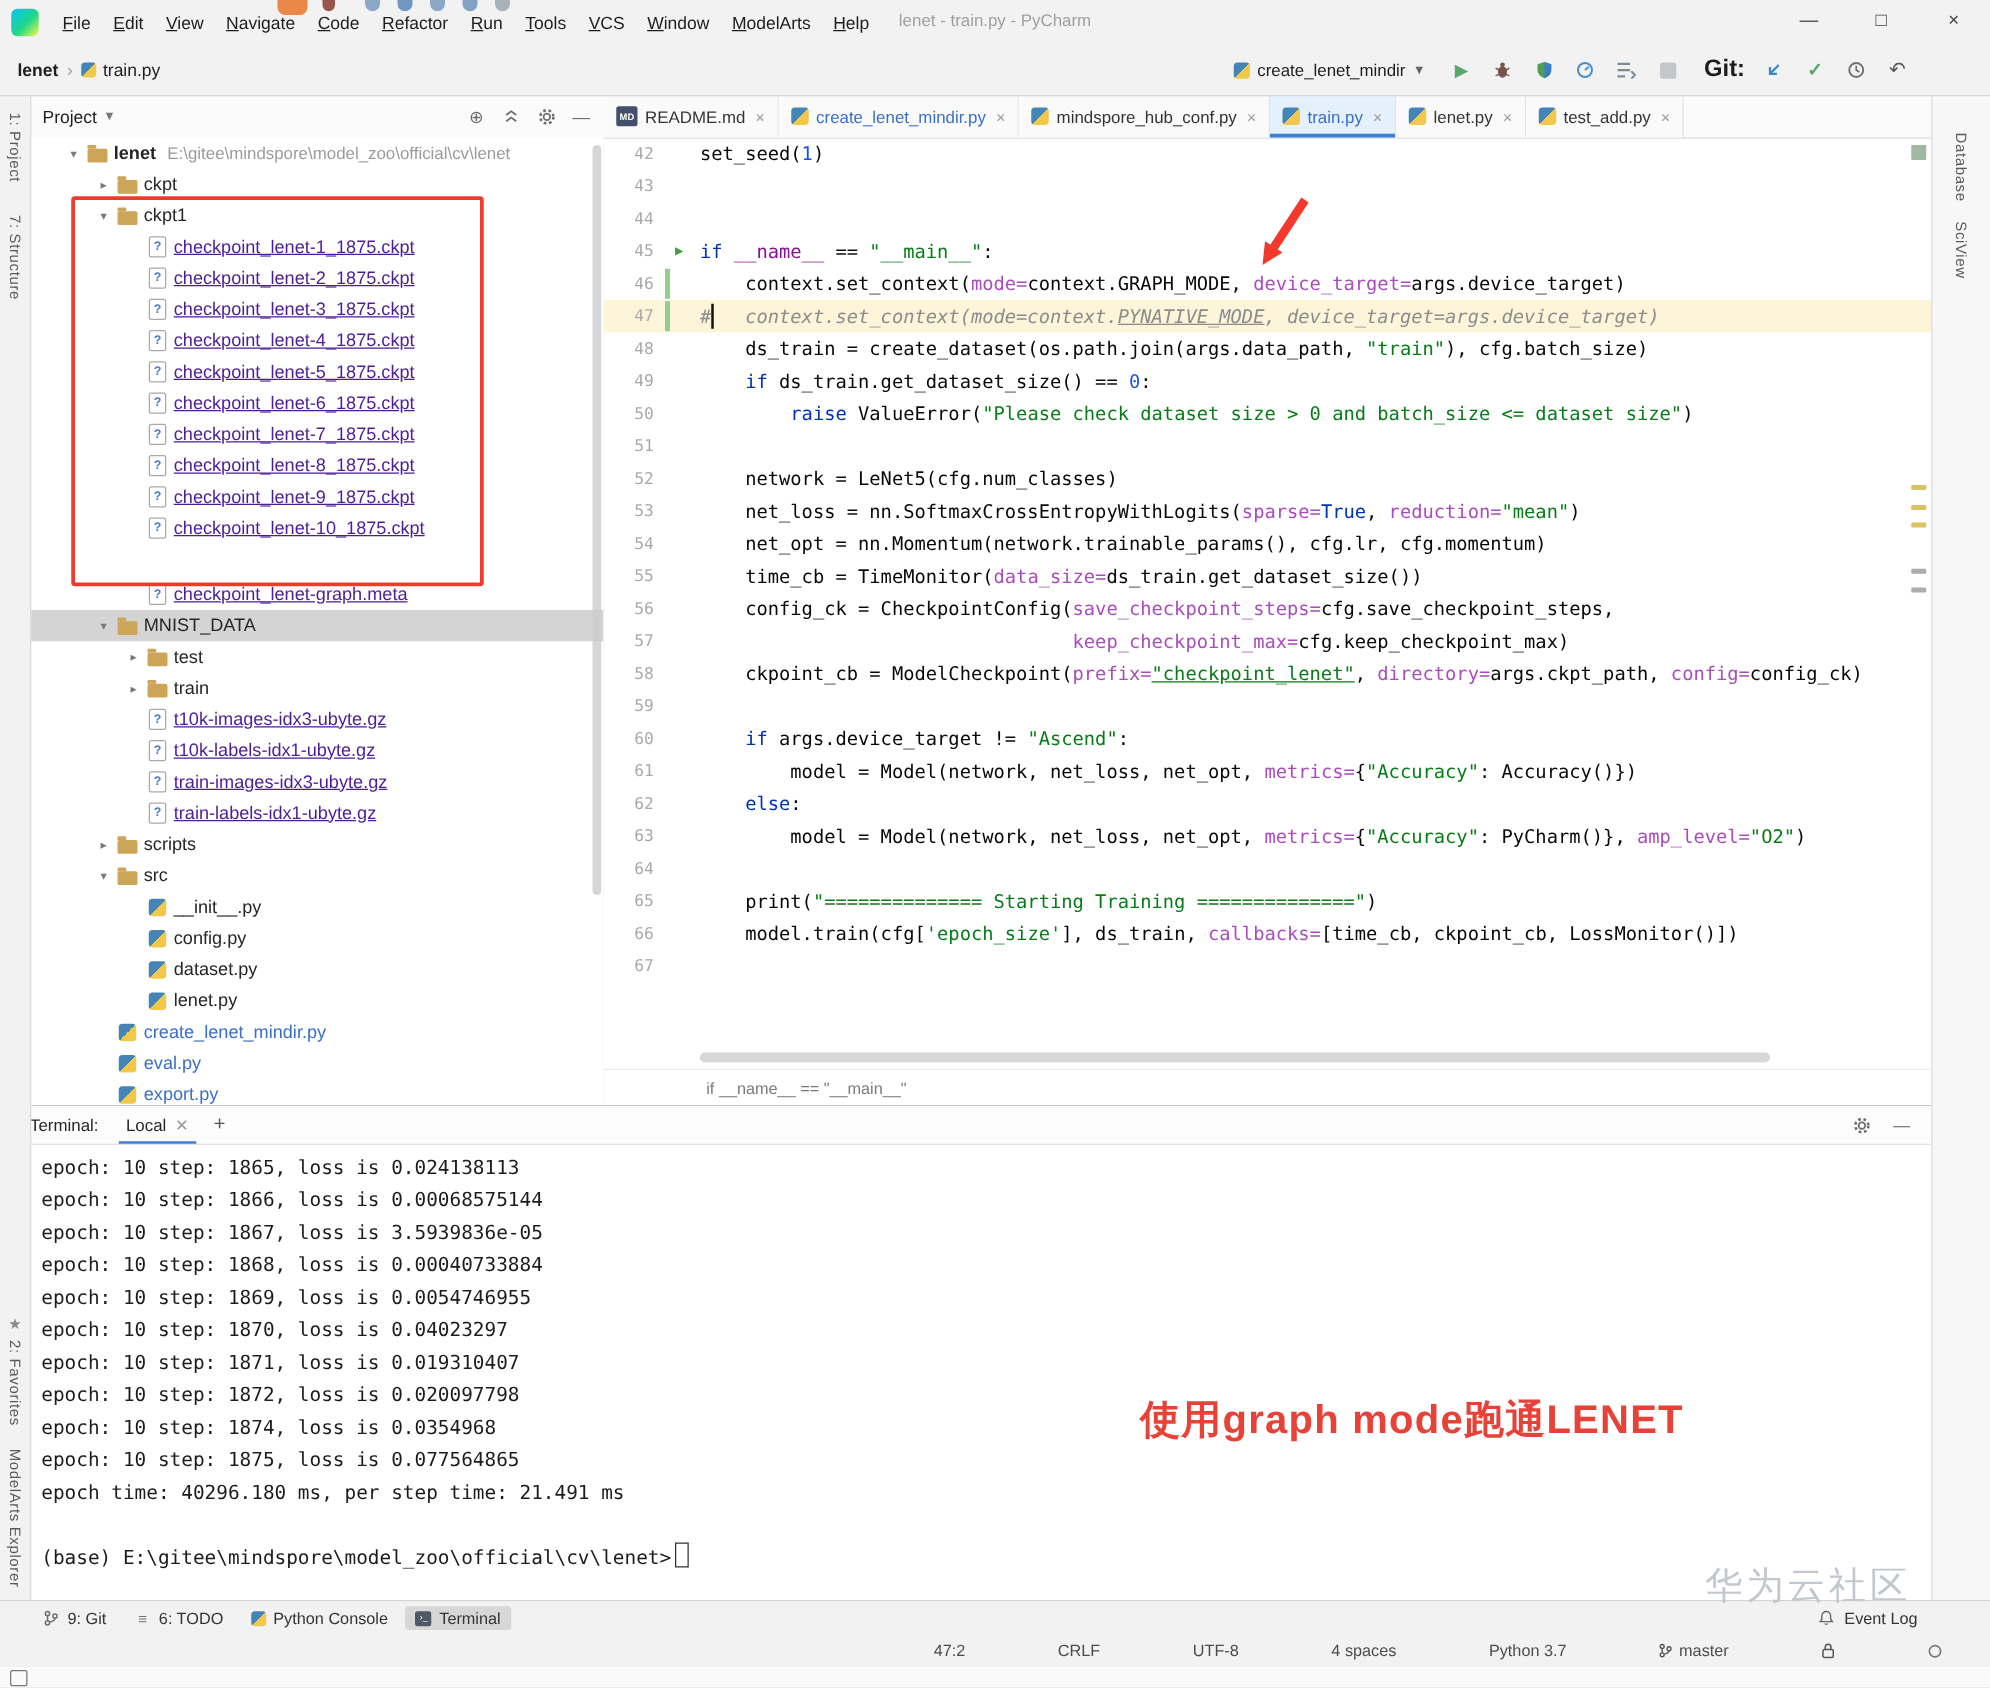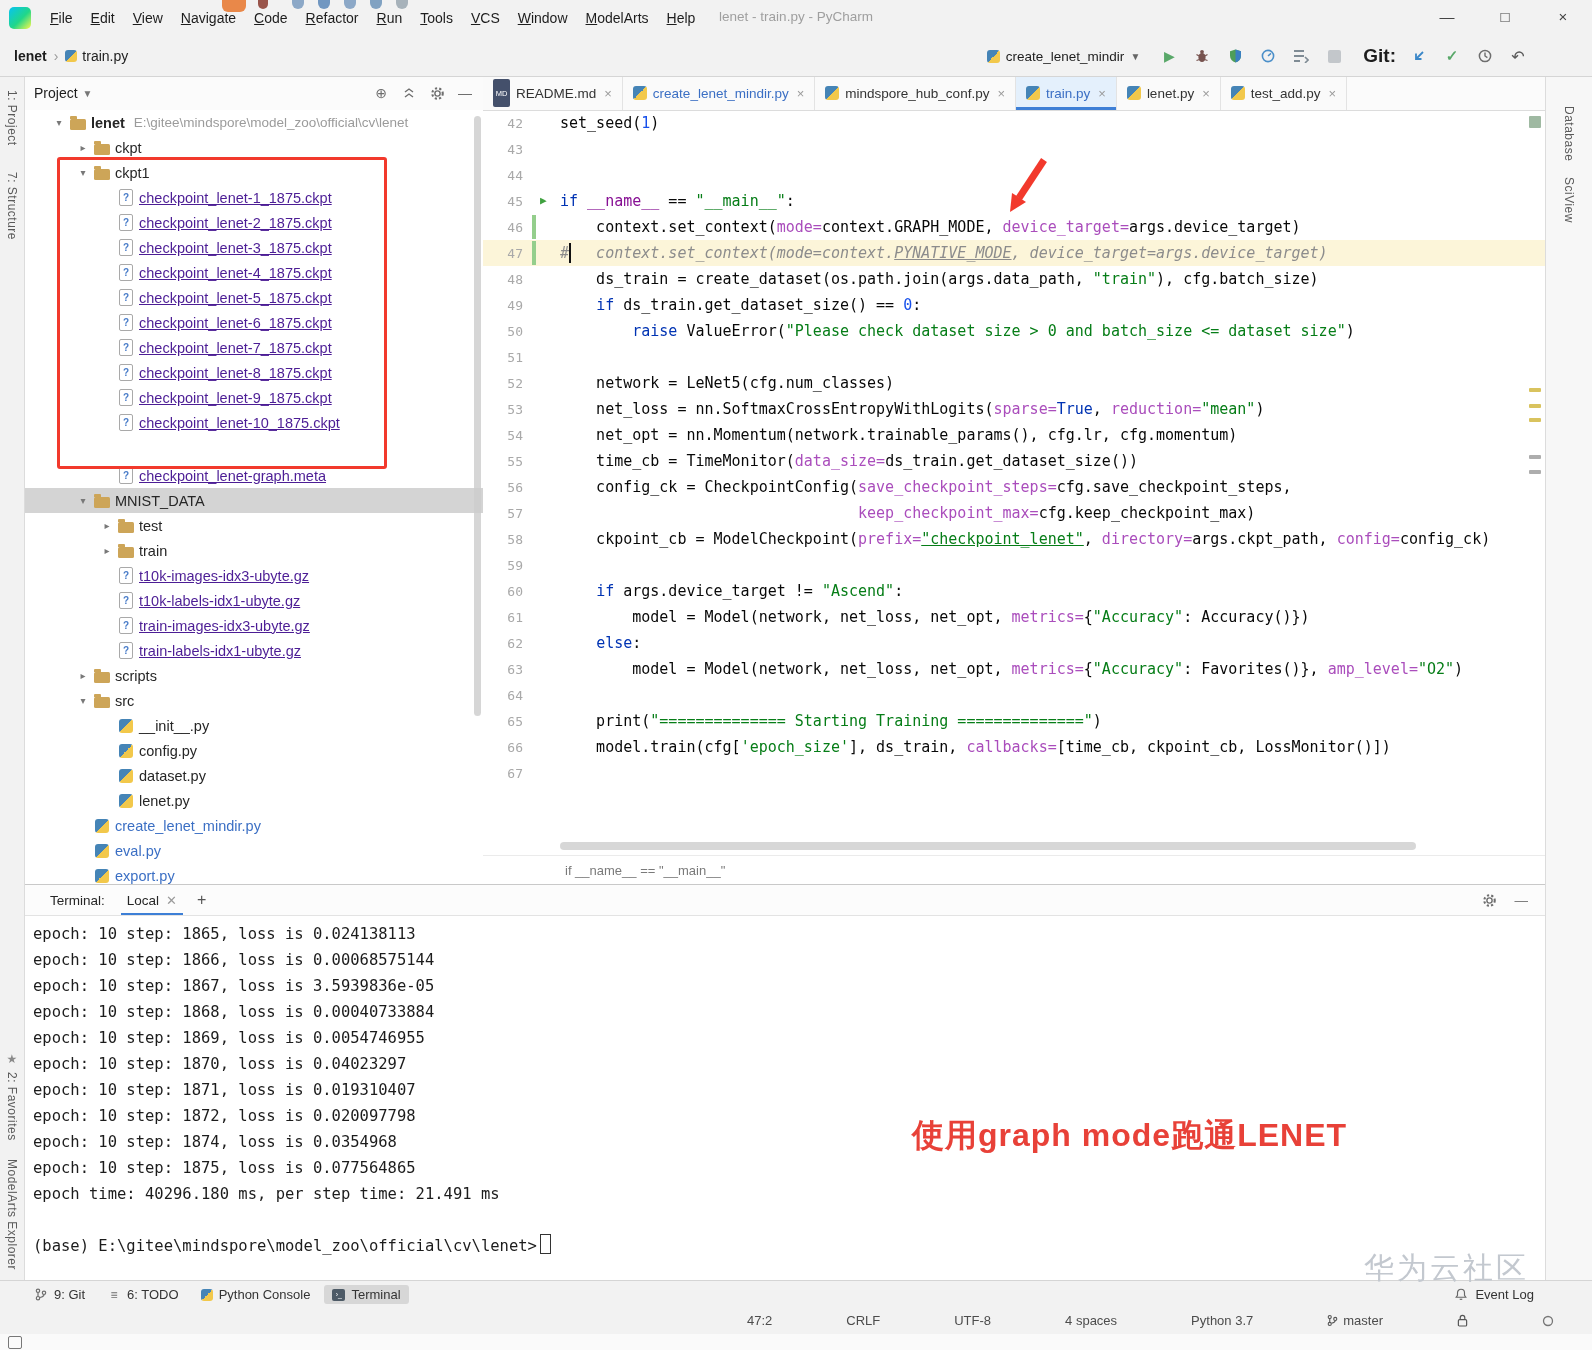--- a/index.html
+++ b/index.html
@@ -67,21 +67,21 @@
   #project-scrollbar{position:absolute;right:2px;top:40px;width:7px;height:600px;background:#cccccc;border-radius:4px;opacity:.8;}
   
   #editor{position:absolute;left:483px;top:76px;width:1063px;height:808px;background:#fff;z-index:3;}
   #tabs{height:34px;display:flex;align-items:stretch;border-bottom:1px solid #dcdcdc;background:#fbfbfb;}
   .tab{display:flex;align-items:center;gap:6px;padding:0 10px;font-size:13.5px;color:#333;
        border-right:1px solid #e3e3e3;position:relative;background:#fafafa;white-space:nowrap;}
   .tab.active{background:#e4f0fc;}
   .tab.active::after{content:"";position:absolute;left:0;right:0;bottom:0;height:3px;background:#3d7fd6;}
   .tab-label.mod{color:#3b6fc4;}
   .tab-close{color:#9a9a9a;font-size:13px;margin-left:2px;}
-  .md-icon{width:17px;height:28px;background:#44506b;color:#fff;font-size:7.5px;font-weight:normal;
+  .md-icon{width:17px;height:16px;background:#44506b;color:#fff;font-size:7.5px;font-weight:bold;
        display:flex;align-items:center;justify-content:center;border-radius:2px;}
   #code-area{position:absolute;left:0;top:34px;right:0;bottom:28px;overflow:hidden;
        font-family:"DejaVu Sans Mono","Liberation Mono",monospace;font-size:15px;}
   .code-row{height:26px;display:flex;align-items:center;position:relative;}
   .code-row.current{background:#fcf5d9;}
   .gutter{width:77px;flex:none;height:100%;position:relative;display:flex;align-items:center;}
   .lnum{width:40px;text-align:right;color:#a9a9a9;font-size:13px;}
   .change-bar{position:absolute;left:49px;top:1px;bottom:1px;width:4px;background:#94ce8c;}
   .run-arrow{position:absolute;left:57px;color:#3fa13f;font-size:11px;top:6px;}
   .code-text{flex:1;white-space:pre;}
@@ -93,21 +93,21 @@
   .tk-cu{color:#8c8c8c;font-style:italic;text-decoration:underline;}
   .tk-d{color:#871094;}
   #hscroll{position:absolute;left:77px;right:130px;bottom:34px;height:8px;background:#c9c9c9;border-radius:4px;opacity:.75;}
   #breadcrumb-bar{position:absolute;left:0;right:0;bottom:0;height:28px;border-top:1px solid #ebebeb;
        display:flex;align-items:center;padding-left:82px;font-size:13px;color:#7a7a7a;background:#fff;}
   .stripe-mark{position:absolute;right:5px;width:12px;border-radius:1px;}
   
   #terminal{position:absolute;left:24px;top:884px;width:1522px;height:396px;background:#fff;
        border-top:1px solid #c9c9c9;z-index:3;}
   #terminal-header{height:30px;display:flex;align-items:center;font-size:13.5px;color:#262626;
-       padding-left:26px;border-bottom:1px solid #e3e3e3;background:#fcfcfc;}
+       padding-left:0;border-bottom:1px solid #e3e3e3;background:#fcfcfc;}
   .term-title{margin-right:16px;}
   .term-tab{position:relative;display:flex;align-items:center;gap:7px;padding:0 6px;height:100%;}
   .term-tab::after{content:"";position:absolute;left:0;right:0;bottom:0;height:2px;background:#3d7fd6;}
   .term-x{color:#9a9a9a;font-size:13px;}
   .term-plus{margin-left:14px;color:#555;font-size:16px;}
   .term-hdr-icons{margin-left:auto;margin-right:18px;display:flex;gap:18px;align-items:center;color:#6e6e6e;}
   #terminal-body{position:absolute;left:0;top:30px;right:0;bottom:0;overflow:hidden;padding:6px 0 0 9px;
        font-family:"DejaVu Sans Mono","Liberation Mono",monospace;font-size:15.5px;color:#1c1c1c;}
   .term-line{height:26px;line-height:26px;white-space:pre;}
   .term-cursor{display:inline-block;width:9px;height:18px;border:1.5px solid #333;vertical-align:-3px;margin-left:3px;}
@@ -655,21 +655,21 @@
           <div class="code-row">
             <div class="gutter">
               <span class="lnum">62</span>
             </div>
             <div class="code-text"><span class="tk-p">    </span><span class="tk-k">else</span><span class="tk-p">:</span></div>
           </div>
           <div class="code-row">
             <div class="gutter">
               <span class="lnum">63</span>
             </div>
-            <div class="code-text"><span class="tk-p">        model = Model(network, net_loss, net_opt, </span><span class="tk-a">metrics=</span><span class="tk-p">{</span><span class="tk-s">"Accuracy"</span><span class="tk-p">: Favorites()}, </span><span class="tk-a">amp_level=</span><span class="tk-s">"O2"</span><span class="tk-p">)</span></div>
+            <div class="code-text"><span class="tk-p">        model = Model(network, net_loss, net_opt, </span><span class="tk-a">metrics=</span><span class="tk-p">{</span><span class="tk-s">"Accuracy"</span><span class="tk-p">: PyCharm()}, </span><span class="tk-a">amp_level=</span><span class="tk-s">"O2"</span><span class="tk-p">)</span></div>
           </div>
           <div class="code-row">
             <div class="gutter">
               <span class="lnum">64</span>
             </div>
             <div class="code-text"></div>
           </div>
           <div class="code-row">
             <div class="gutter">
               <span class="lnum">65</span>

